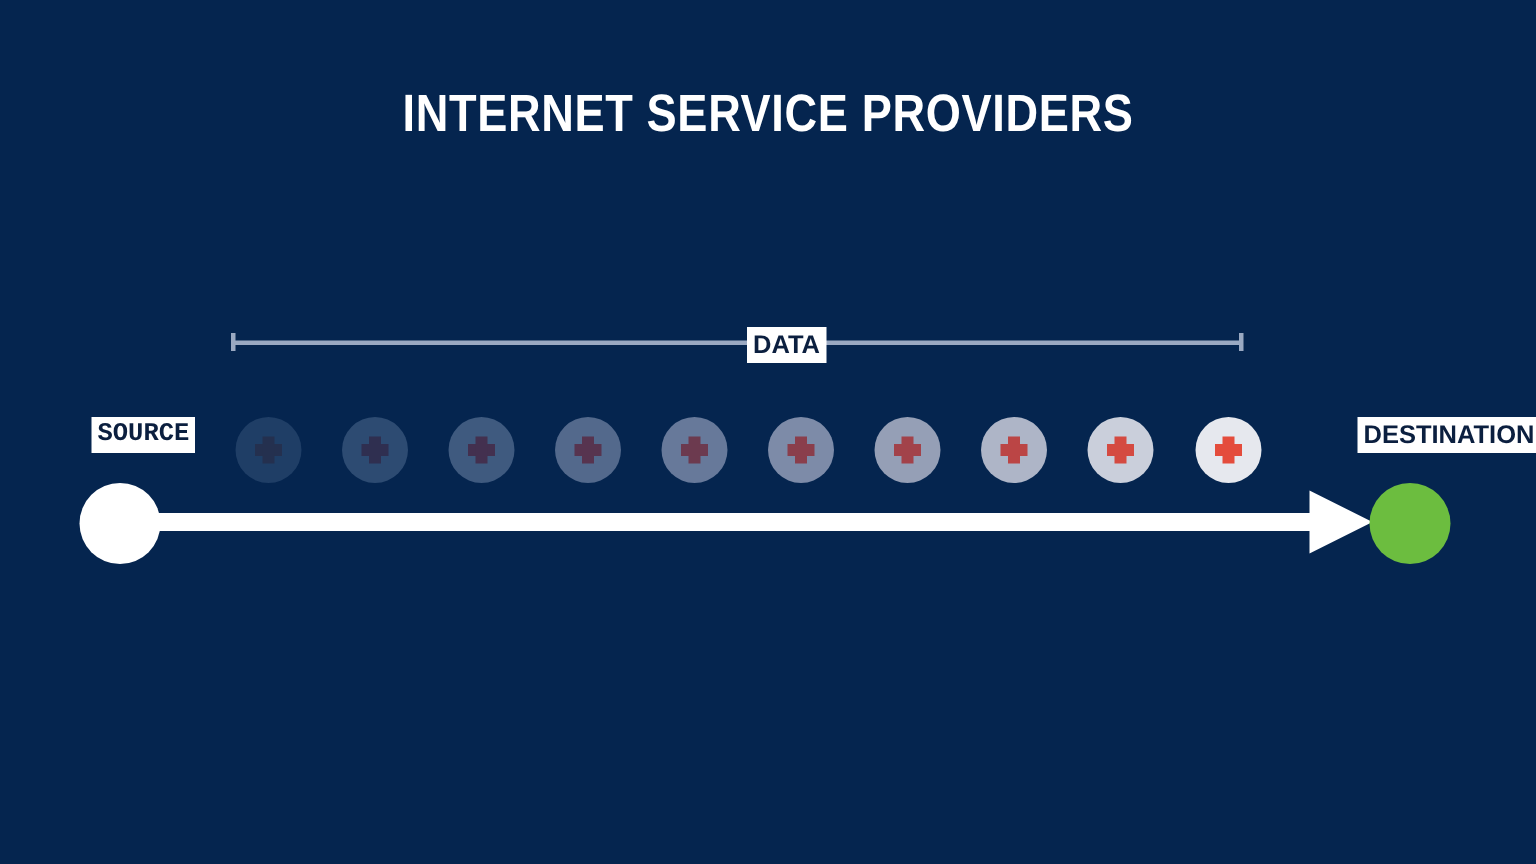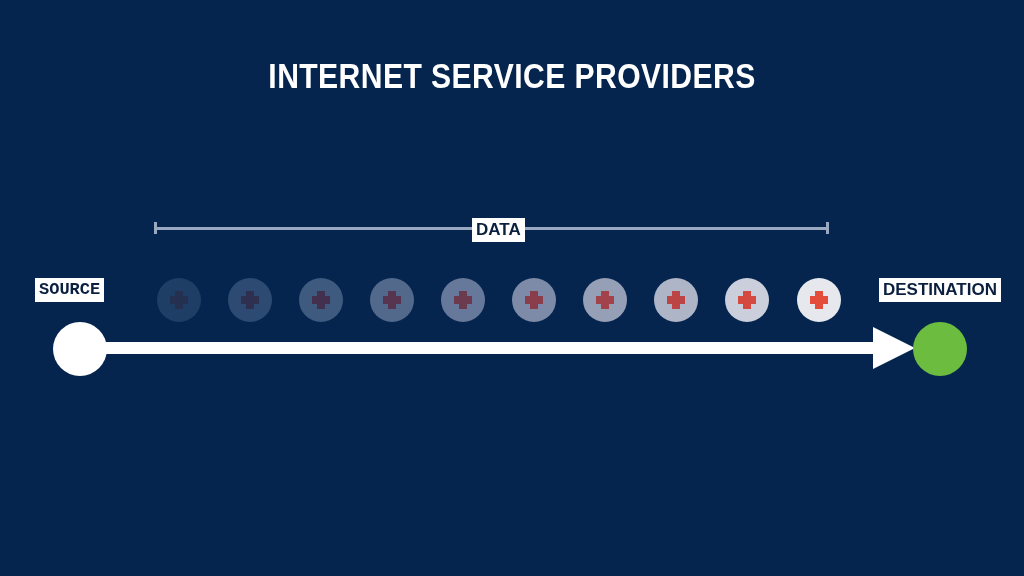--- a/index.html
+++ b/index.html
@@ -1,20 +1,20 @@
 <!DOCTYPE html>
 <html><head>
 <meta charset="utf-8">
 <style>
   html,body{margin:0;padding:0;}
   body{width:1024px;height:576px;background:#05254f;position:relative;overflow:hidden;font-family:"Liberation Sans","DejaVu Sans",sans-serif;}
   .title{position:absolute;left:0;right:0;top:56px;text-align:center;color:#fff;font-weight:bold;font-size:35px;letter-spacing:0.5px;transform:scaleX(0.86);transform-origin:center;}
   .bracket-line{position:absolute;left:155px;top:227px;width:673px;height:3px;background:#9aa9c2;}
   .bracket-tick{position:absolute;top:222px;width:3px;height:12px;background:#9aa9c2;}
-  .label-box{position:absolute;background:#fff;color:#0b1f3f;font-weight:bold;font-size:17px;padding:2px 4px;line-height:20px;}
+  .label-box{position:absolute;background:#fff;color:#0b1f3f;font-weight:bold;font-size:17px;padding:2px 4px;line-height:20px;margin-left:26px;}
   .packet{position:absolute;width:44px;height:44px;border-radius:50%;top:278px;}
   .packet .cross-h{position:absolute;left:13px;top:18px;width:18px;height:8px;}
   .packet .cross-v{position:absolute;left:18px;top:13px;width:8px;height:18px;}
   .source-node{position:absolute;left:53px;top:322px;width:54px;height:54px;border-radius:50%;background:#fff;}
   .arrow-shaft{position:absolute;left:90px;top:342px;width:790px;height:12px;background:#fff;}
   .arrow-head{position:absolute;left:873px;top:327px;width:0;height:0;border-top:21px solid transparent;border-bottom:21px solid transparent;border-left:42px solid #fff;}
   .dest-node{position:absolute;left:913px;top:322px;width:54px;height:54px;border-radius:50%;background:#6cbd3f;}
 </style>
 </head>
 <body>

